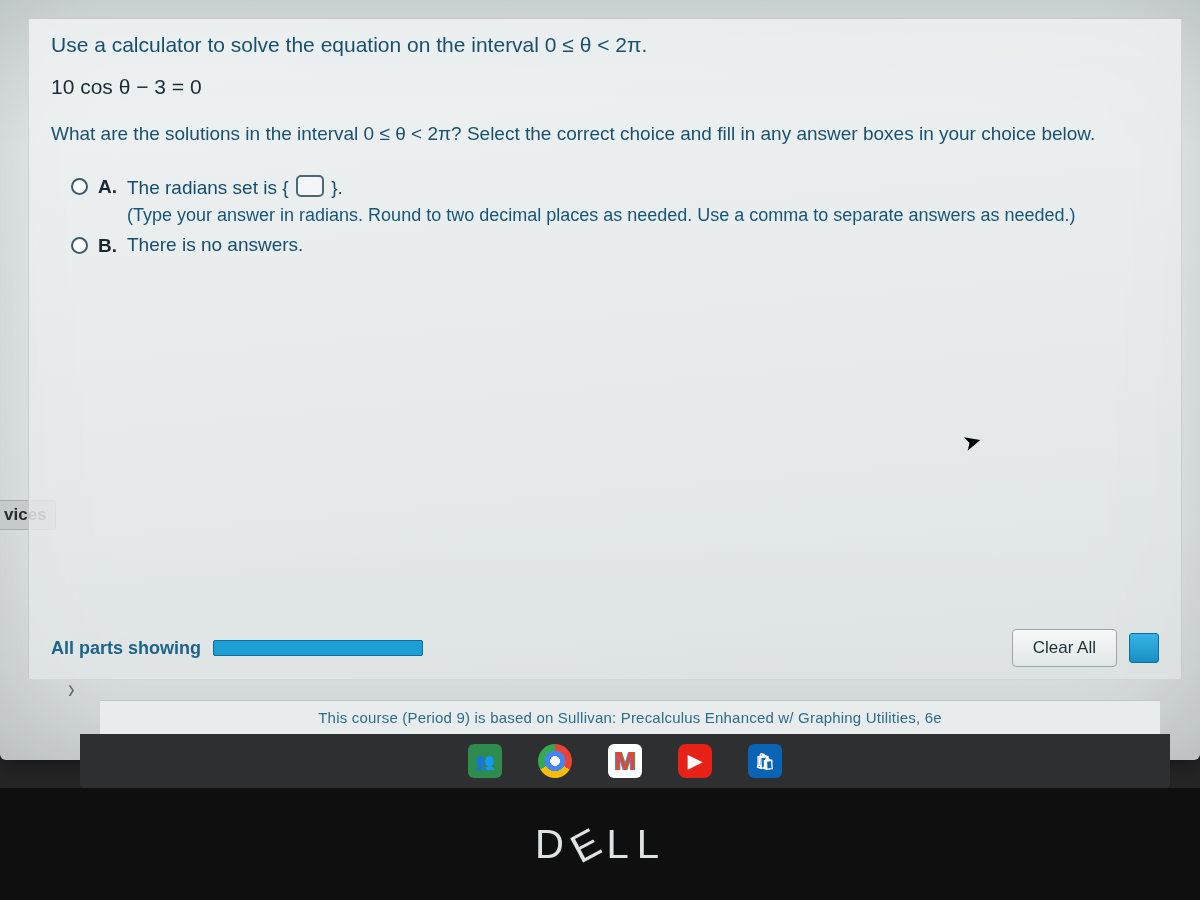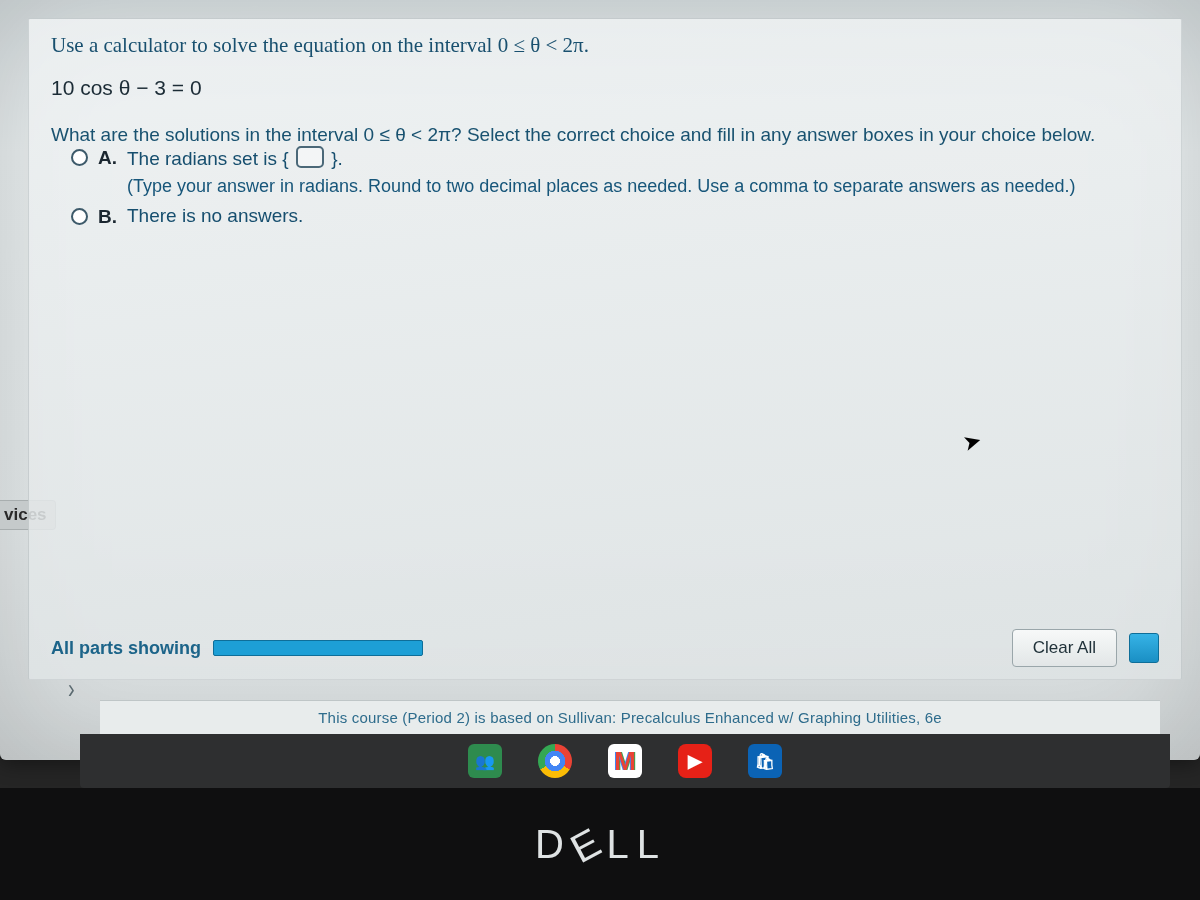--- a/index.html
+++ b/index.html
@@ -49,30 +49,30 @@
     bottom: 80px;
     background: linear-gradient(175deg, rgba(240,243,244,0.85), rgba(222,227,228,0.85));
     border: 1px solid rgba(120,130,135,0.25);
     border-radius: 2px;
     padding: 14px 22px 0 22px;
   }
   .prompt1 {
     font-size: 21px;
     color: #19506f;
     margin-bottom: 18px;
-    font-family: Liberation Serif, serif;
   }
   .eqline {
     font-size: 21px;
     color: #1c2c36;
     margin-bottom: 24px;
   }
   .prompt2 {
     font-size: 19px;
     color: #195270;
+    margin-bottom: 30px;
   }
   .choices {
     margin-left: 20px;
   }
   .choice-row {
     display: flex;
     align-items: flex-start;
     gap: 10px;
     margin-bottom: 8px;
   }
@@ -311,21 +311,21 @@
         <div class="clip-btn"></div>
       </div>
 
     </div>
 
     <div class="sidebar-chevron">›</div>
 
   </div>
 
   <div class="course-strip">
-    <span>This course (Period 2) is based on Sullivan: Precalculus Enhanced w/ Graphing Utilities, 6e</span>
+    <span>This course (Period 9) is based on Sullivan: Precalculus Enhanced w/ Graphing Utilities, 6e</span>
   </div>
 
   <div class="taskbar">
     <div class="tb-icon ic-class">👥</div>
     <div class="tb-icon ic-chrome"></div>
     <div class="tb-icon ic-gmail"></div>
     <div class="tb-icon ic-yt">▶</div>
     <div class="tb-icon ic-help">🛍</div>
   </div>
 

